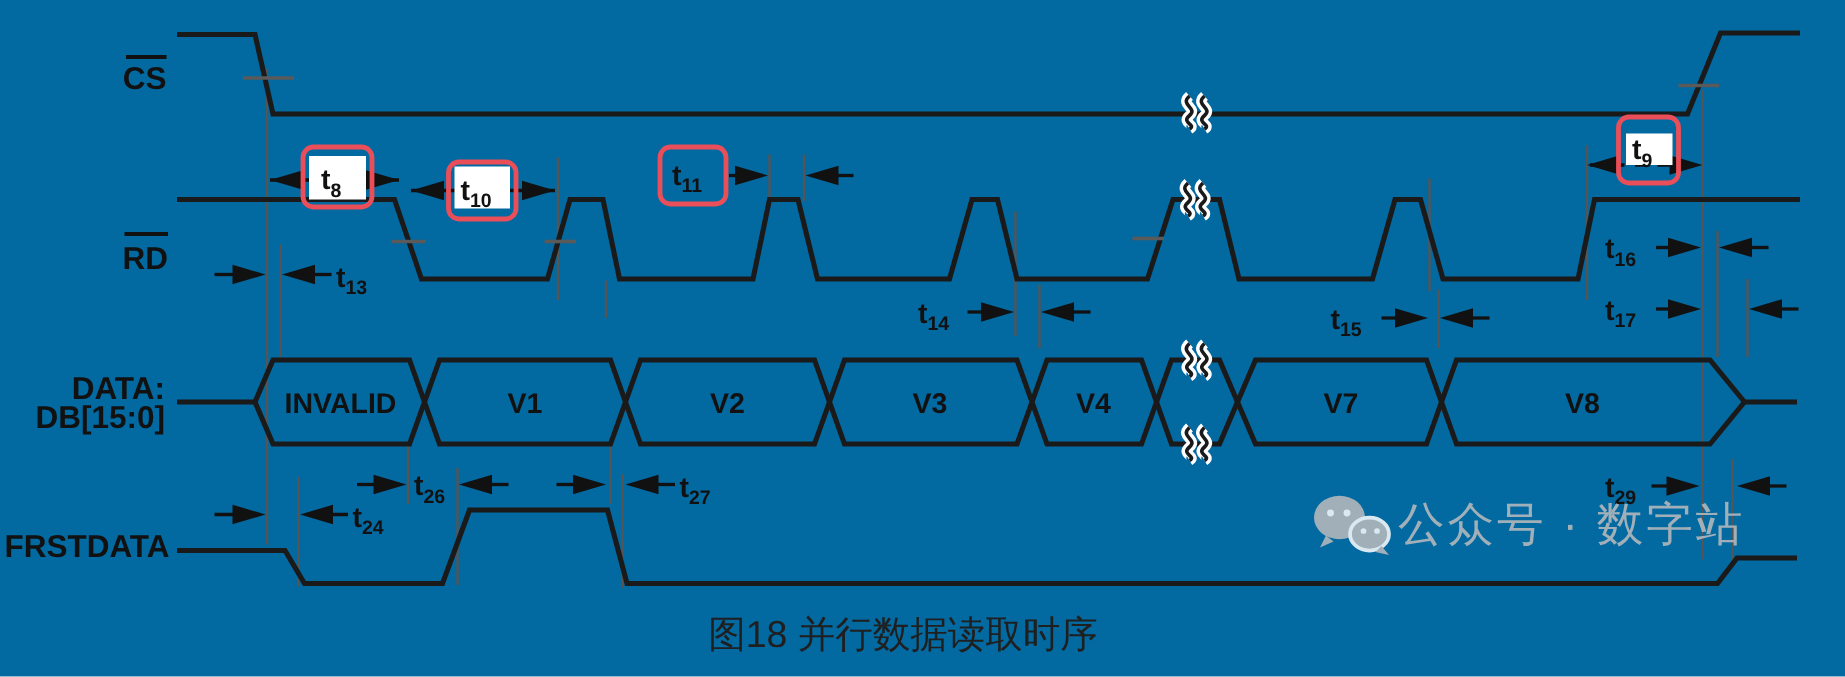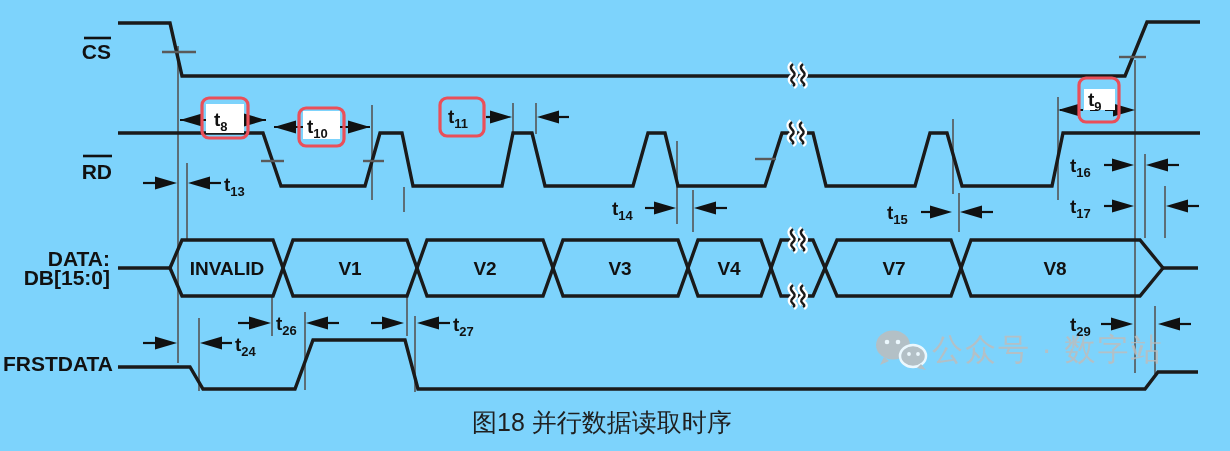--- a/index.html
+++ b/index.html
@@ -1,16 +1,16 @@
 <!DOCTYPE html>
 <html><head>
 <meta charset="utf-8">
 <style>
   html,body{margin:0;padding:0;background:#fff;}
-  .stage{position:relative;width:1230px;height:451px;background:#7dd3fc;overflow:hidden;
+  .stage{position:relative;width:1230px;height:451px;background:#0369a1;overflow:hidden;
          font-family:"Liberation Sans",sans-serif;}
   svg text{font-family:"Liberation Sans","DejaVu Sans",sans-serif;}
   .wave{fill:none;stroke:#1a1a1a;stroke-width:3.4;stroke-linejoin:miter;}
   .ref{stroke:#555555;stroke-width:1.6;}
   .tick{stroke:#5a5a5a;stroke-width:2.4;}
   .meas{stroke:#111;stroke-width:2.2;fill:none;}
   .meas-dash{stroke:#111;stroke-width:2.2;fill:none;stroke-dasharray:8 7;}
   .ah{fill:#111;stroke:none;}
   .redbox{fill:none;stroke:#ea4f59;stroke-width:3.2;}
   .tl{font-size:19px;font-weight:bold;fill:#111;}

